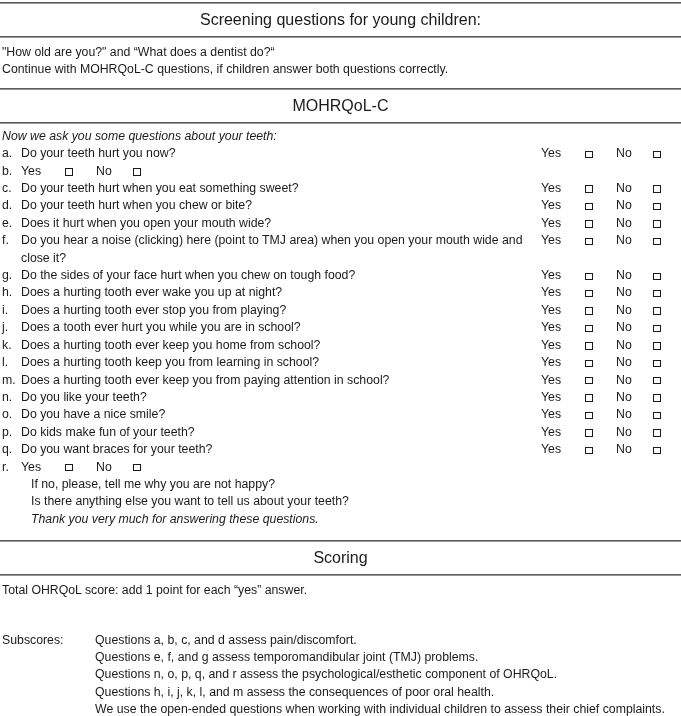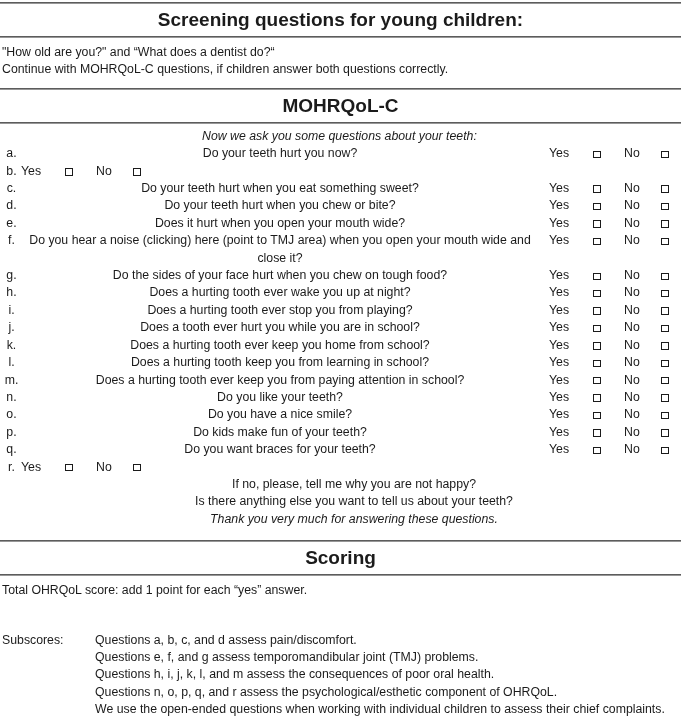--- a/index.html
+++ b/index.html
@@ -11,25 +11,25 @@
     font-size:12.3px;
     line-height:17.4px;
     padding:2px 0 0 0;
     overflow:hidden;
   }
   .rule {
     height:2px; width:681px; border:none;
     background:linear-gradient(to bottom, var(--rule-dark,#3f3f3f), var(--rule-light,#b4b4b4));
   }
   .section-heading {
-    text-align:center; font-weight:bold; font-size:19px;
+    text-align:center; font-weight:normal; font-size:16px;
     padding:7px 0 7px 0; line-height:18px;
   }
   .screening-body { padding:6px 4px 9px 2px; }
-  .q-section { padding:4px 4px 12px 0;text-align:center; }
+  .q-section { padding:4px 12px 12px 0; }
   .q-intro { font-style:italic; padding-left:2px; }
   .q-row { display:flex; align-items:flex-start; padding-left:2px; }
   .q-letter { width:19px; flex:0 0 19px; }
   .q-text { flex:1 1 auto; padding-right:10px; }
   .ans {
     flex:0 0 128px; width:128px;
     display:grid; grid-template-columns:44px 31px 37px auto;
     align-self:flex-start;
   }
   .ans-cell { display:flex; align-items:center; height:17.4px; }
@@ -350,20 +350,20 @@
 
 <div class="rule"></div>
 
 <div class="scoring-body">
   <div>Total OHRQoL score: add 1 point for each “yes” answer.</div>
   <div class="subscores">
     <span class="subscores-label">Subscores:</span>
     <div class="subscore-lines" id="subscore-lines">
         <div>Questions a, b, c, and d assess pain/discomfort.</div>
         <div>Questions e, f, and g assess temporomandibular joint (TMJ) problems.</div>
+        <div>Questions n, o, p, q, and r assess the psychological/esthetic component of OHRQoL.</div>
         <div>Questions h, i, j, k, l, and m assess the consequences of poor oral health.</div>
-        <div>Questions n, o, p, q, and r assess the psychological/esthetic component of OHRQoL.</div>
         <div class="note">We use the open-ended questions when working with individual children to assess their chief complaints.</div>
       </div>
   </div>
 </div>
 
 <div class="rule"></div>
 
 </body></html>

